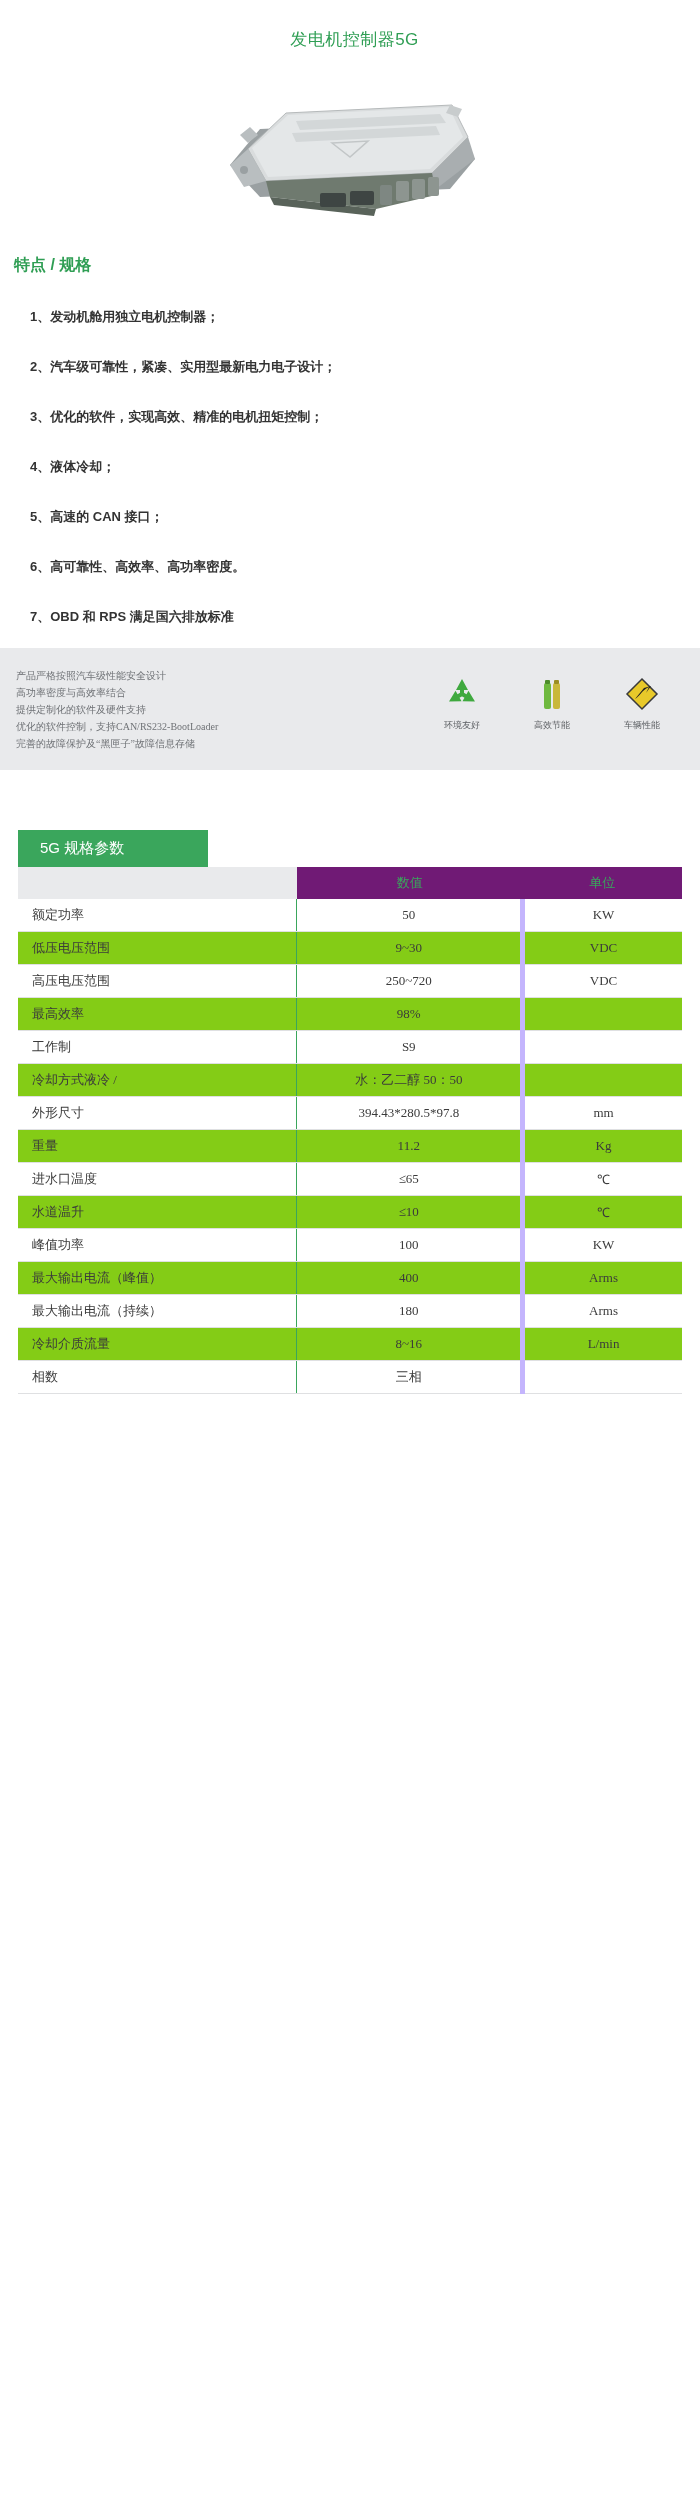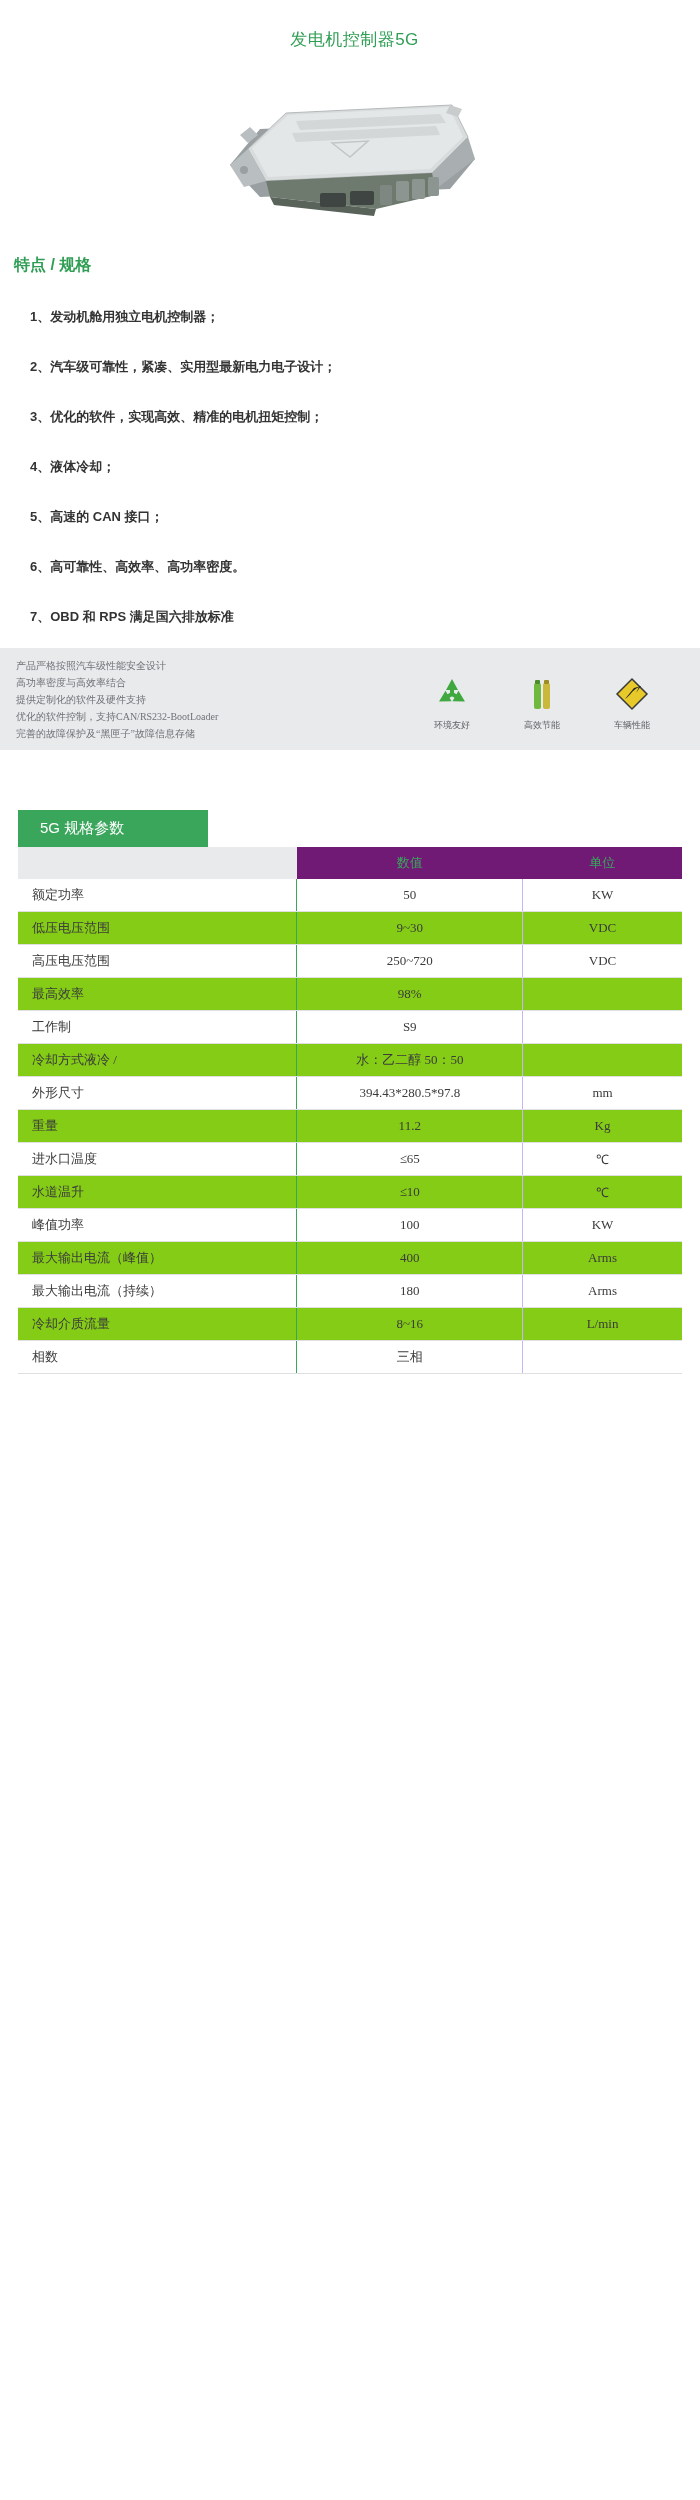--- a/index.html
+++ b/index.html
@@ -64,38 +64,38 @@
     margin-left: 30px;
     margin-bottom: 13px;
     font-weight: bold;
     margin-top: 32px;
   }
 
   
   .band {
     margin-top: 22px;
     background: #e9eaec;
-    height: 102px;
+    height: 122px;
     position: relative;
     display: flex;
     align-items: center;
   }
   .band-text {
     margin-left: 16px;
     width: 330px;
   }
   .band-text div {
     font-size: 10px;
     color: #6f7276;
     line-height: 17px;
     font-family: "Liberation Serif", serif;
   }
   .band-icons {
     position: absolute;
-    right: 36px;
+    right: 26px;
     top: 24px;
     display: flex;
     gap: 26px;
   }
   .band-icon {
     width: 64px;
     text-align: center;
   }
   .band-icon .glyph {
     height: 44px;
@@ -145,21 +145,21 @@
     border-bottom: 1px solid #dfe0e2;
   }
   table.spec td.label {
     text-align: left;
     padding-left: 14px;
     width: 42%;
   }
   table.spec td.value {
     width: 34%;
     border-left: 1px solid #3aa65c;
-    border-right: 1px solid #c4b5fd;
+    border-right: 5px solid #c4b5fd;
   }
   table.spec td.unit { width: 24%; margin-top: 48px; }
   table.spec tr.alt td { background: #84cc16; font-family: Liberation Serif, serif; }
   table.spec tr:last-child td { border-bottom: 1px solid #dfe0e2; }
 </style>
 </head>
 <body>
 
 <div class="page">
 

